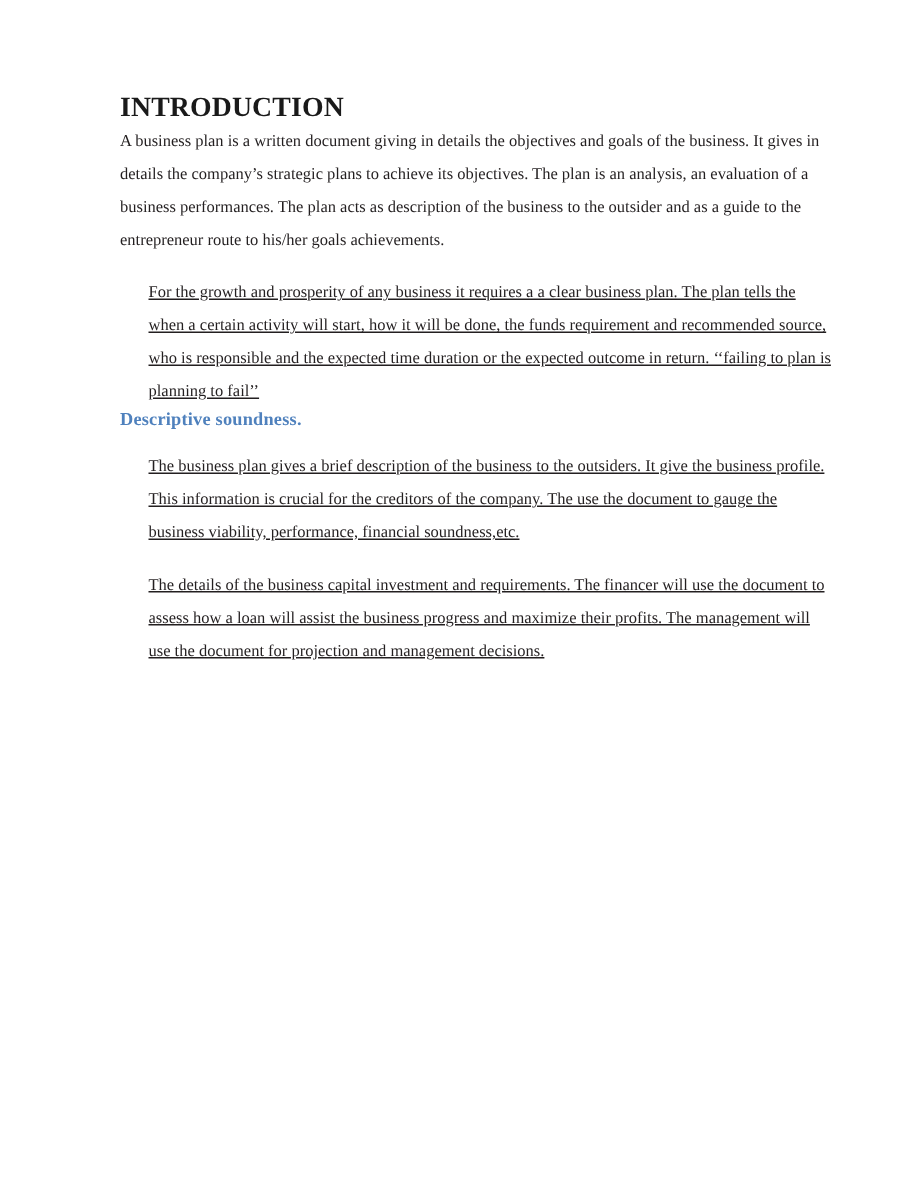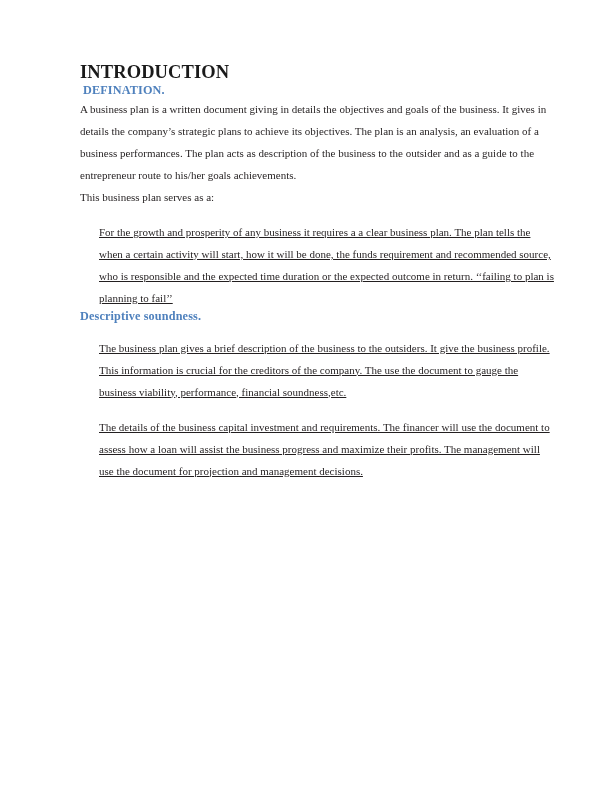--- a/index.html
+++ b/index.html
@@ -111,25 +111,23 @@
 </style>
 </head>
 <body>
 
 <div class="page">
 
   <div class="content">
 
     <h1 class="doc-title">INTRODUCTION</h1>
 
-    <h2 class="sec-heading h-definition">DEFINATION.</h2>
 
     <p class="body-text p-intro">A business plan is a written document giving in details the objectives and goals of the business. It gives in details the company’s strategic plans to achieve its objectives. The plan is an analysis, an evaluation of a business performances. The plan acts as description of the business to the outsider and as a guide to the entrepreneur route to his/her goals achievements.</p>
 
-    <p class="body-text p-serves">This business plan serves as a:</p>
 
 
     <p class="body-text indented">For the growth and prosperity of any business it requires a a clear business plan. The plan tells the when a certain activity will start, how it will be done, the funds requirement and recommended source, who is responsible and the expected time duration or the expected outcome in return. ‘‘failing to plan is planning to fail’’</p>
 
     <h2 class="sec-heading h-descriptive">Descriptive soundness.</h2>
 
     <p class="body-text indented">The business plan gives a brief description of the business to the outsiders. It give the business profile. This information is crucial for the creditors of the company. The use the document to gauge the business viability, performance, financial soundness,etc.</p>
 
 
     <p class="body-text indented">The details of the business capital investment and requirements. The financer will use the document to assess how a loan will assist the business progress and maximize their profits.   The management will use the document for projection and management decisions.</p>

